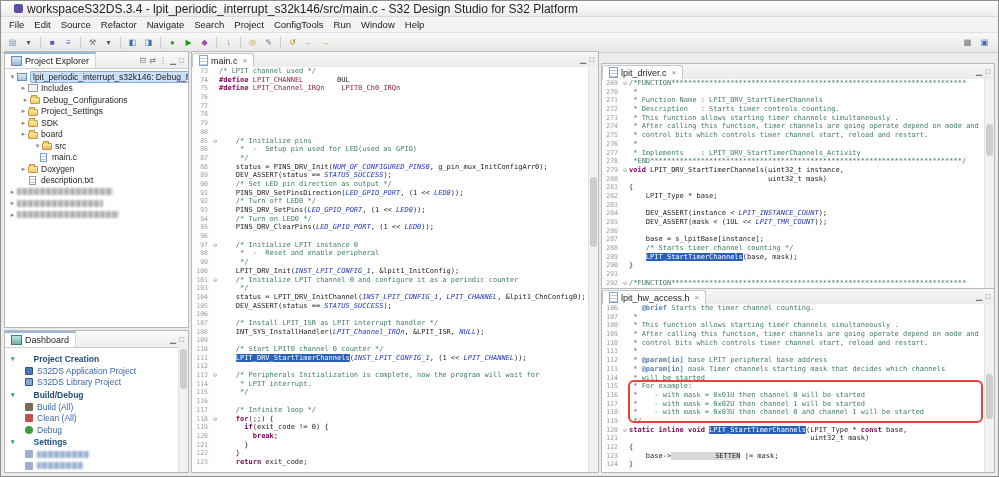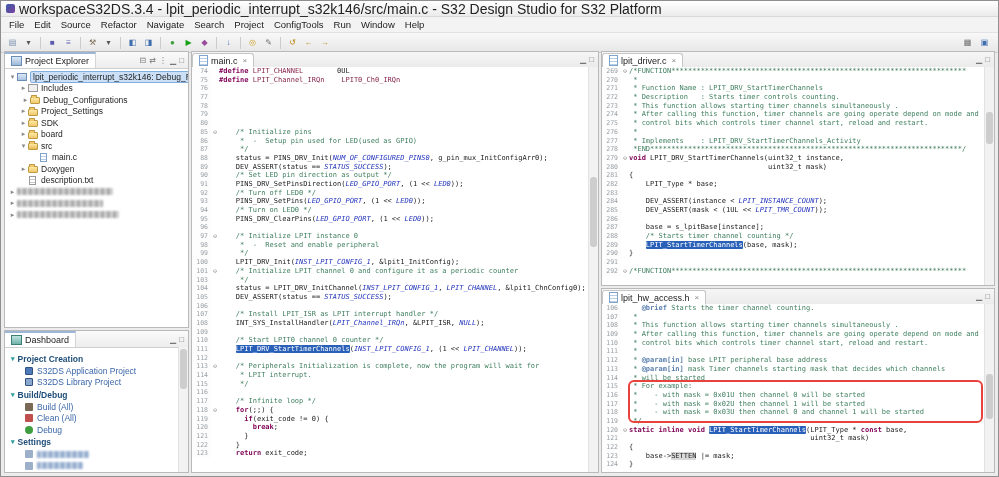--- a/index.html
+++ b/index.html
@@ -1,40 +1,40 @@
 <!DOCTYPE html>
 <html><head>
 <meta charset="utf-8">
 <style>
   html,body{margin:0;padding:0;}
   body{width:999px;height:477px;position:relative;overflow:hidden;
        font-family:"Liberation Sans",sans-serif;background:#dcdcdc;}
   .window{position:absolute;inset:0;background:#ececec;border:1px solid #8f8f8f;box-sizing:border-box;}
 
   
-  .titlebar{height:15px;display:flex;align-items:center;gap:4px;padding:0 5px;
+  .titlebar{height:15px;display:flex;align-items:center;gap:4px;padding:0 13px;
             background:linear-gradient(#ffffff,#ebebeb);border-bottom:1px solid #d9d9d9;
-            font-size:14px;color:#222;}
+            font-size:12px;color:#222;}
   .appicon{width:9px;height:9px;border-radius:2px;background:linear-gradient(135deg,#3b5ea8,#7c3f9e);flex:none;}
   .menubar{height:15px;display:flex;align-items:center;padding:0 3px;font-size:9.5px;color:#222;
            background:#f3f3f3;border-bottom:1px solid #e2e2e2;}
   .menu-item{padding:1px 5px;border-radius:2px;}
   .toolbar{height:19px;display:flex;align-items:center;padding:0 4px;gap:1px;
            background:linear-gradient(#f8f8f8,#e7e7e7);border-bottom:1px solid #cfcfcf;}
   .tbi{width:15px;height:14px;display:flex;align-items:center;justify-content:center;font-size:8px;border-radius:2px;}
   .tsep{width:1px;height:12px;background:#cccccc;margin:0 3px;}
   .tb-right{margin-left:auto;display:flex;gap:2px;padding-right:2px;}
 
   
   .main{position:absolute;left:3px;right:3px;top:50px;bottom:3px;}
   .panel{position:absolute;background:#fff;border:1px solid #b9b9b9;box-sizing:border-box;overflow:hidden;}
   .explorer{left:0;top:0;width:185px;height:277px;}
   .dashboard{left:0;top:279px;width:185px;bottom:0;}
   .ed-center{left:187px;top:0;width:408px;bottom:0;}
-  .ed-rtop{left:597px;top:0;right:0;height:235px;}
+  .ed-rtop{left:597px;top:12px;right:0;height:235px;}
   .ed-rbot{left:597px;top:237px;right:0;bottom:0;}
 
   
   .view-header{height:16px;background:linear-gradient(#fafafa,#ededed);border-bottom:1px solid #cfcfcf;
                display:flex;align-items:center;font-size:9px;color:#222;gap:36px;}
   .view-tab{display:flex;align-items:center;gap:3px;padding:0 6px;height:100%;background:#fff;
             border-right:1px solid #d5d5d5;border-top:2px solid #9bb6d6;box-sizing:border-box;}
   .vicon{width:9px;height:8px;background:linear-gradient(#dce9f7,#9db8d8);border:1px solid #6a8cb5;flex:none;}
   .vicon2{width:9px;height:8px;background:linear-gradient(#bfe3de,#6fb3ab);border:1px solid #3d7f77;flex:none;}
   .vh-icons{margin-left:auto;display:flex;gap:3px;padding-right:4px;color:#777;font-size:8px;}
@@ -56,21 +56,21 @@
   .ticon-txtfile{border-color:#9a9a9a;background-image:repeating-linear-gradient(#ffffff 0 2px,#c9c9c9 2px 3px);}
   .tlabel{white-space:nowrap;}
   .sel-label{background:#cbe0f7;border:1px solid #84aede;border-radius:2px;padding:0 2px;}
   .blurbar{height:7px;border-radius:1px;display:inline-block;
       background:repeating-linear-gradient(90deg,#9a9a9a 0 3px,#c8c8c8 3px 6px);filter:blur(1.2px);opacity:.85;}
   .blurbar.blue{background:repeating-linear-gradient(90deg,#7e9cc4 0 3px,#b4c6de 3px 6px);}
 
   
   .dash-content{padding-top:4px;background:#fff;}
   .dash-section{display:flex;align-items:center;height:13px;font-size:8.5px;font-weight:bold;color:#1f4e79;
-      padding-left:6px;gap:3px;}
+      padding-left:6px;gap:19px;}
   .dash-arrow{color:#2e9e9e;font-size:7px;}
   .dash-item{display:flex;align-items:center;height:11.5px;padding-left:20px;gap:4px;font-size:8.5px;color:#3a66a8;}
   .dicon{width:8px;height:8px;border-radius:1px;flex:none;box-sizing:border-box;}
   .dicon-app{background:#4d79b8;border:1px solid #31517e;}
   .dicon-lib{background:#8aa8cf;border:1px solid #31517e;}
   .dicon-build{background:#7a6a55;}
   .dicon-clean{background:#c0504d;}
   .dicon-debug{background:#3f9e3f;border-radius:4px;}
   .dicon-gear{background:#9db0c9;}
 
@@ -89,21 +89,21 @@
   .ln{flex:0 0 16px;text-align:right;padding-right:3px;color:#9aa0a6;font-size:6.5px;background:#fdfdfd;}
   .fold{flex:0 0 8px;color:#777;font-size:6px;text-align:center;}
   .ct{white-space:pre;color:#1a1a1a;}
   .sg-c{color:#3F7F5F;}
   .sg-k{color:#7F0055;font-weight:bold;}
   .sg-d{color:#7F0055;font-weight:bold;}
   .sg-m{color:#88254c;}
   .sg-e{color:#2233bb;font-style:italic;}
   .sg-t{color:#5a7fae;font-weight:bold;}
   .sg-h{background:#2a61b8;color:#fff;border-radius:1px;}
-  .sg-o{background:#d9d9d9;}
+  .sg-o{background:#d9d9d9;padding-left:44px;}
   .note{position:absolute;border:2px solid #e8423c;border-radius:6px;pointer-events:none;}
   .vscroll{position:absolute;right:0;top:0;bottom:0;width:9px;background:#f2f2f2;border-left:1px solid #e2e2e2;}
   .vthumb{position:absolute;left:1px;right:1px;background:#cdcdcd;border-radius:3px;}
 </style>
 </head>
 <body>
 
 <div class="window">
 
   <div class="titlebar">
@@ -234,21 +234,21 @@
           <div class="trow" style="padding-left: 14px;">
             <span class="arrow">▸</span>
             <span class="ticon ticon-folder"></span>
             <span class="tlabel">SDK</span>
           </div>
           <div class="trow" style="padding-left: 14px;">
             <span class="arrow">▸</span>
             <span class="ticon ticon-folder"></span>
             <span class="tlabel">board</span>
           </div>
-          <div class="trow" style="padding-left: 14px;">
+          <div class="trow" style="padding-left: 28px;">
             <span class="arrow">▾</span>
             <span class="ticon ticon-srcfolder"></span>
             <span class="tlabel">src</span>
           </div>
           <div class="trow" style="padding-left: 25px;">
             <span class="arrow"></span>
             <span class="ticon ticon-cfile"></span>
             <span class="tlabel">main.c</span>
           </div>
           <div class="trow" style="padding-left: 14px;">
@@ -341,20 +341,21 @@
           <span>main.c</span>
           <span class="close">×</span>
         </div>
         <div class="ts-icons">
             <span>▁</span>
             <span>□</span>
           </div>
       </div>
       <div class="codewrap">
         <div class="code" id="code-main">
+            <div class="cl"><span class="ln">73</span><span class="fold"></span><span class="ct"><span class="sg-c">/* LPIT channel used */</span></span></div>
             <div class="cl"><span class="ln">74</span><span class="fold"></span><span class="ct"><span class="sg-d">#define</span><span class="sg-p"> </span><span class="sg-m">LPIT_CHANNEL</span><span class="sg-p">        0UL</span></span></div>
             <div class="cl"><span class="ln">75</span><span class="fold"></span><span class="ct"><span class="sg-d">#define</span><span class="sg-p"> </span><span class="sg-m">LPIT_Channel_IRQn</span><span class="sg-p">    </span><span class="sg-m">LPIT0_Ch0_IRQn</span></span></div>
             <div class="cl"><span class="ln">76</span><span class="fold"></span><span class="ct"></span></div>
             <div class="cl"><span class="ln">77</span><span class="fold"></span><span class="ct"></span></div>
             <div class="cl"><span class="ln">78</span><span class="fold"></span><span class="ct"></span></div>
             <div class="cl"><span class="ln">79</span><span class="fold"></span><span class="ct"></span></div>
             <div class="cl"><span class="ln">80</span><span class="fold"></span><span class="ct"></span></div>
             <div class="cl"><span class="ln">85</span><span class="fold">⊖</span><span class="ct"><span class="sg-c">    /* Initialize pins</span></span></div>
             <div class="cl"><span class="ln">86</span><span class="fold"></span><span class="ct"><span class="sg-c">     *  -  Setup pin used for LED(used as GPIO)</span></span></div>
             <div class="cl"><span class="ln">87</span><span class="fold"></span><span class="ct"><span class="sg-c">     */</span></span></div>

